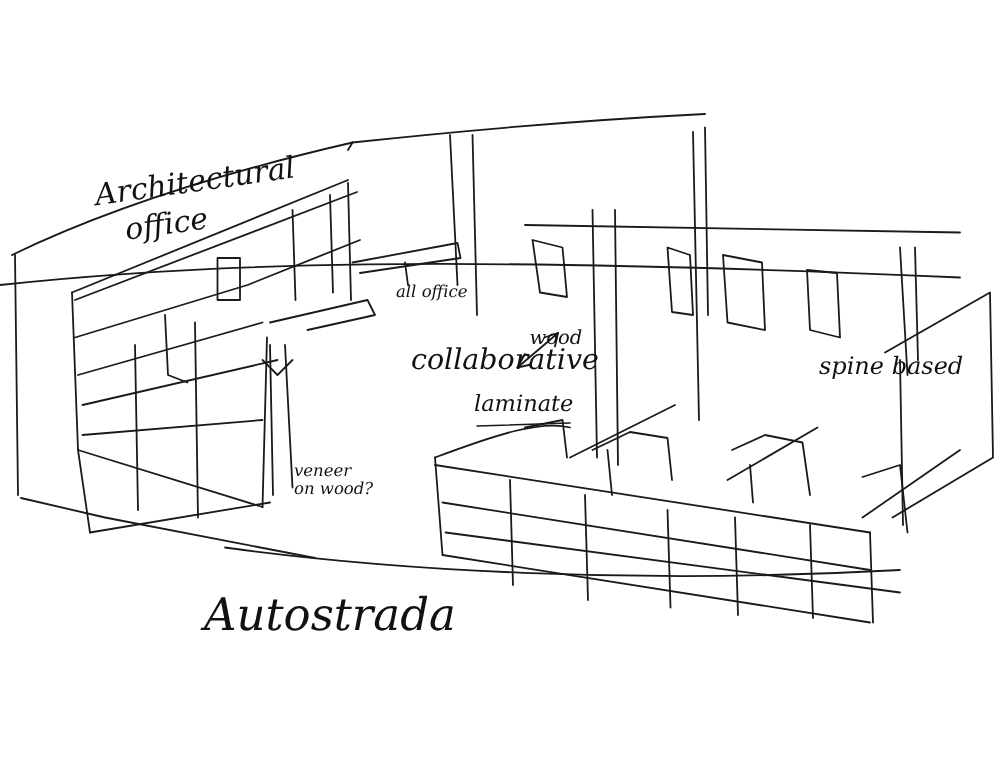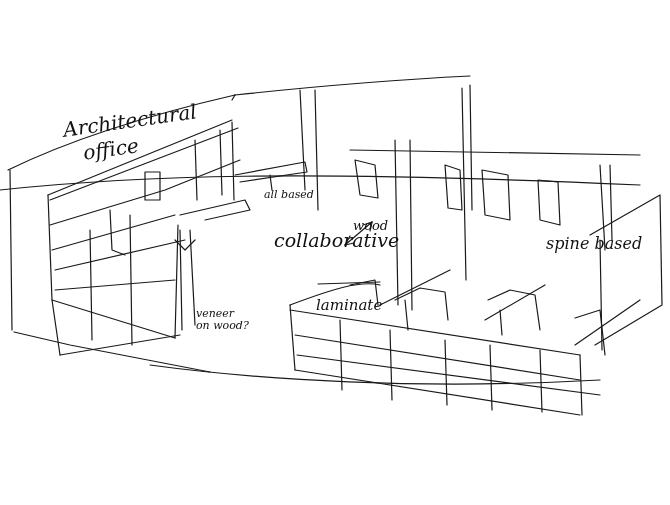--- a/index.html
+++ b/index.html
@@ -8,21 +8,21 @@
   svg.sketch path, svg.sketch line, svg.sketch polyline, svg.sketch rect {
     fill: none; stroke: #1a1a1a; stroke-linecap: round; stroke-linejoin: round;
   }
   .lbl { position: absolute; color: #111; font-family: "DejaVu Serif", serif; font-style: italic; white-space: nowrap; line-height: 1; }
   .lbl-arch { left: 62px; top: 120px; font-size: 20px; transform: rotate(-8deg); transform-origin: left top; }
   .lbl-office { left: 82px; top: 143px; font-size: 20px; transform: rotate(-8deg); transform-origin: left top; }
   .lbl-storage { left: 492px; top: 100px; font-size: 17px; }
   .lbl-allveneer { left: 264px; top: 189px; font-size: 11px; }
   .lbl-collab { left: 226px; top: 231px; font-size: 19px; margin-left: 48px; }
   .lbl-wood { left: 353px; top: 219px; font-size: 13px; }
-  .lbl-laminate { left: 316px; top: 262px; font-size: 15px; margin-top: 36px; }
+  .lbl-laminate { left: 316px; top: 262px; font-size: 15px; }
   .lbl-spine { left: 514px; top: 236px; font-size: 16px; margin-left: 32px; }
   .lbl-veneer { left: 196px; top: 308px; font-size: 11px; line-height: 12px; }
   .lbl-title { left: 136px; top: 396px; font-size: 30px; }
 </style>
 </head>
 <body>
 
 <div class="canvas">
 
   <svg class="sketch" viewBox="0 0 670 505" xmlns="http://www.w3.org/2000/svg">
@@ -108,23 +108,24 @@
       <path d="M345 245 L 354 243"></path>
       <path d="M372 222 L 363 225"></path>
       <path d="M372 222 L 370 231"></path>
     </g>
 
     <path d="M318 284 L 380 282" stroke-width="1"></path>
   </svg>
 
   <div class="lbl lbl-arch">Architectural</div>
   <div class="lbl lbl-office">office</div>
-  <div class="lbl lbl-allveneer">all based</div>
+  <div class="lbl lbl-allveneer">all office</div>
   <div class="lbl lbl-collab">collaborative</div>
   <div class="lbl lbl-wood">wood</div>
   <div class="lbl lbl-laminate">laminate</div>
   <div class="lbl lbl-spine">spine based</div>
   <div class="lbl lbl-veneer">
     <div>veneer</div>
     <div>on wood?</div>
   </div>
+  <div class="lbl lbl-title">Autostrada</div>
 
 </div>
 
 </body></html>

